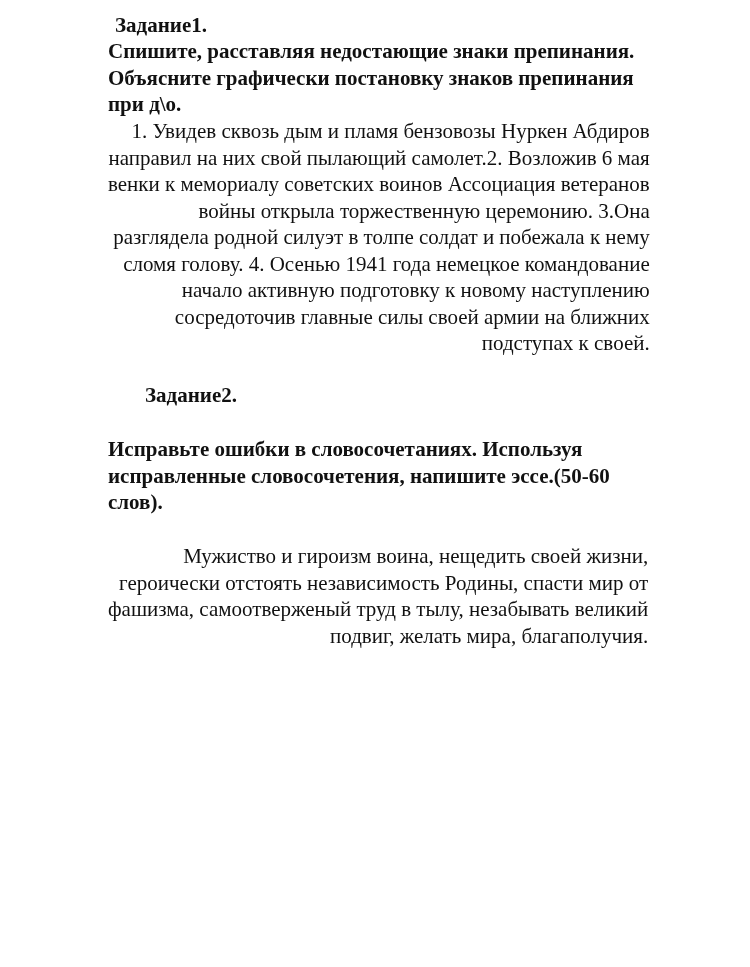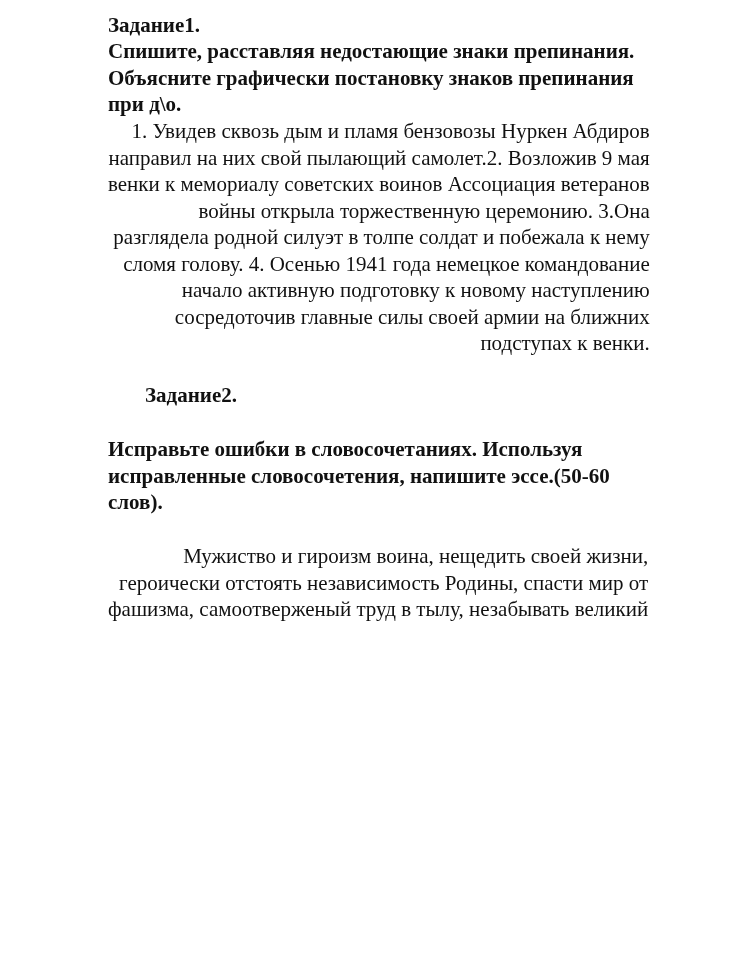--- a/index.html
+++ b/index.html
@@ -31,21 +31,21 @@
       font-weight: bold;
     }
     .instr {
       font-weight: bold;
     }
     .body-text {
       font-weight: normal;
       text-align: right;
     }
     .block { position: absolute; left: 0; }
-    #task1-heading { top: 0; }
+    #task1-heading { top: 0; margin-left: 7px; }
     #task1-instr { top: 26px; }
     #task1-body { top: 106px; }
     #task2-heading { top: 370px; margin-left: 37px; }
     #task2-instr { top: 424px; }
     #task2-body { top: 531px; }
   </style>
 </head>
 <body>
 
 <div class="page">
@@ -55,39 +55,40 @@
   </div>
 
   <div class="block" id="task1-instr">
     <span class="line instr">Спишите, расставляя недостающие знаки препинания.</span>
     <span class="line instr">Объясните графически постановку знаков препинания</span>
     <span class="line instr">при д\о.</span>
   </div>
 
   <div class="block" id="task1-body">
     <span class="line body-text">1. Увидев сквозь дым и пламя бензовозы Нуркен Абдиров</span>
-    <span class="line body-text">направил на них свой пылающий самолет.2. Возложив 9 мая</span>
+    <span class="line body-text">направил на них свой пылающий самолет.2. Возложив 6 мая</span>
     <span class="line body-text">венки к мемориалу советских воинов Ассоциация ветеранов</span>
     <span class="line body-text">войны открыла торжественную церемонию. 3.Она</span>
     <span class="line body-text">разглядела родной силуэт в толпе солдат и побежала к нему</span>
     <span class="line body-text">сломя голову. 4. Осенью 1941 года немецкое командование</span>
     <span class="line body-text">начало активную подготовку к новому наступлению</span>
     <span class="line body-text">сосредоточив главные силы своей армии на ближних</span>
-    <span class="line body-text">подступах к венки.</span>
+    <span class="line body-text">подступах к своей.</span>
   </div>
 
   <div class="block" id="task2-heading">
     <span class="line heading">Задание2.</span>
   </div>
 
   <div class="block" id="task2-instr">
     <span class="line instr">Исправьте ошибки в словосочетаниях. Используя</span>
     <span class="line instr">исправленные  словосочетения, напишите эссе.(50-60</span>
     <span class="line instr">слов).</span>
   </div>
 
   <div class="block" id="task2-body">
     <span class="line body-text">Мужиство и гироизм воина, нещедить своей жизни,</span>
     <span class="line body-text">героически отстоять независимость Родины, спасти мир от</span>
     <span class="line body-text">фашизма, самоотверженый труд в тылу, незабывать великий</span>
+    <span class="line body-text">подвиг, желать мира, благаполучия.</span>
   </div>
 
 </div>
 
 </body></html>

